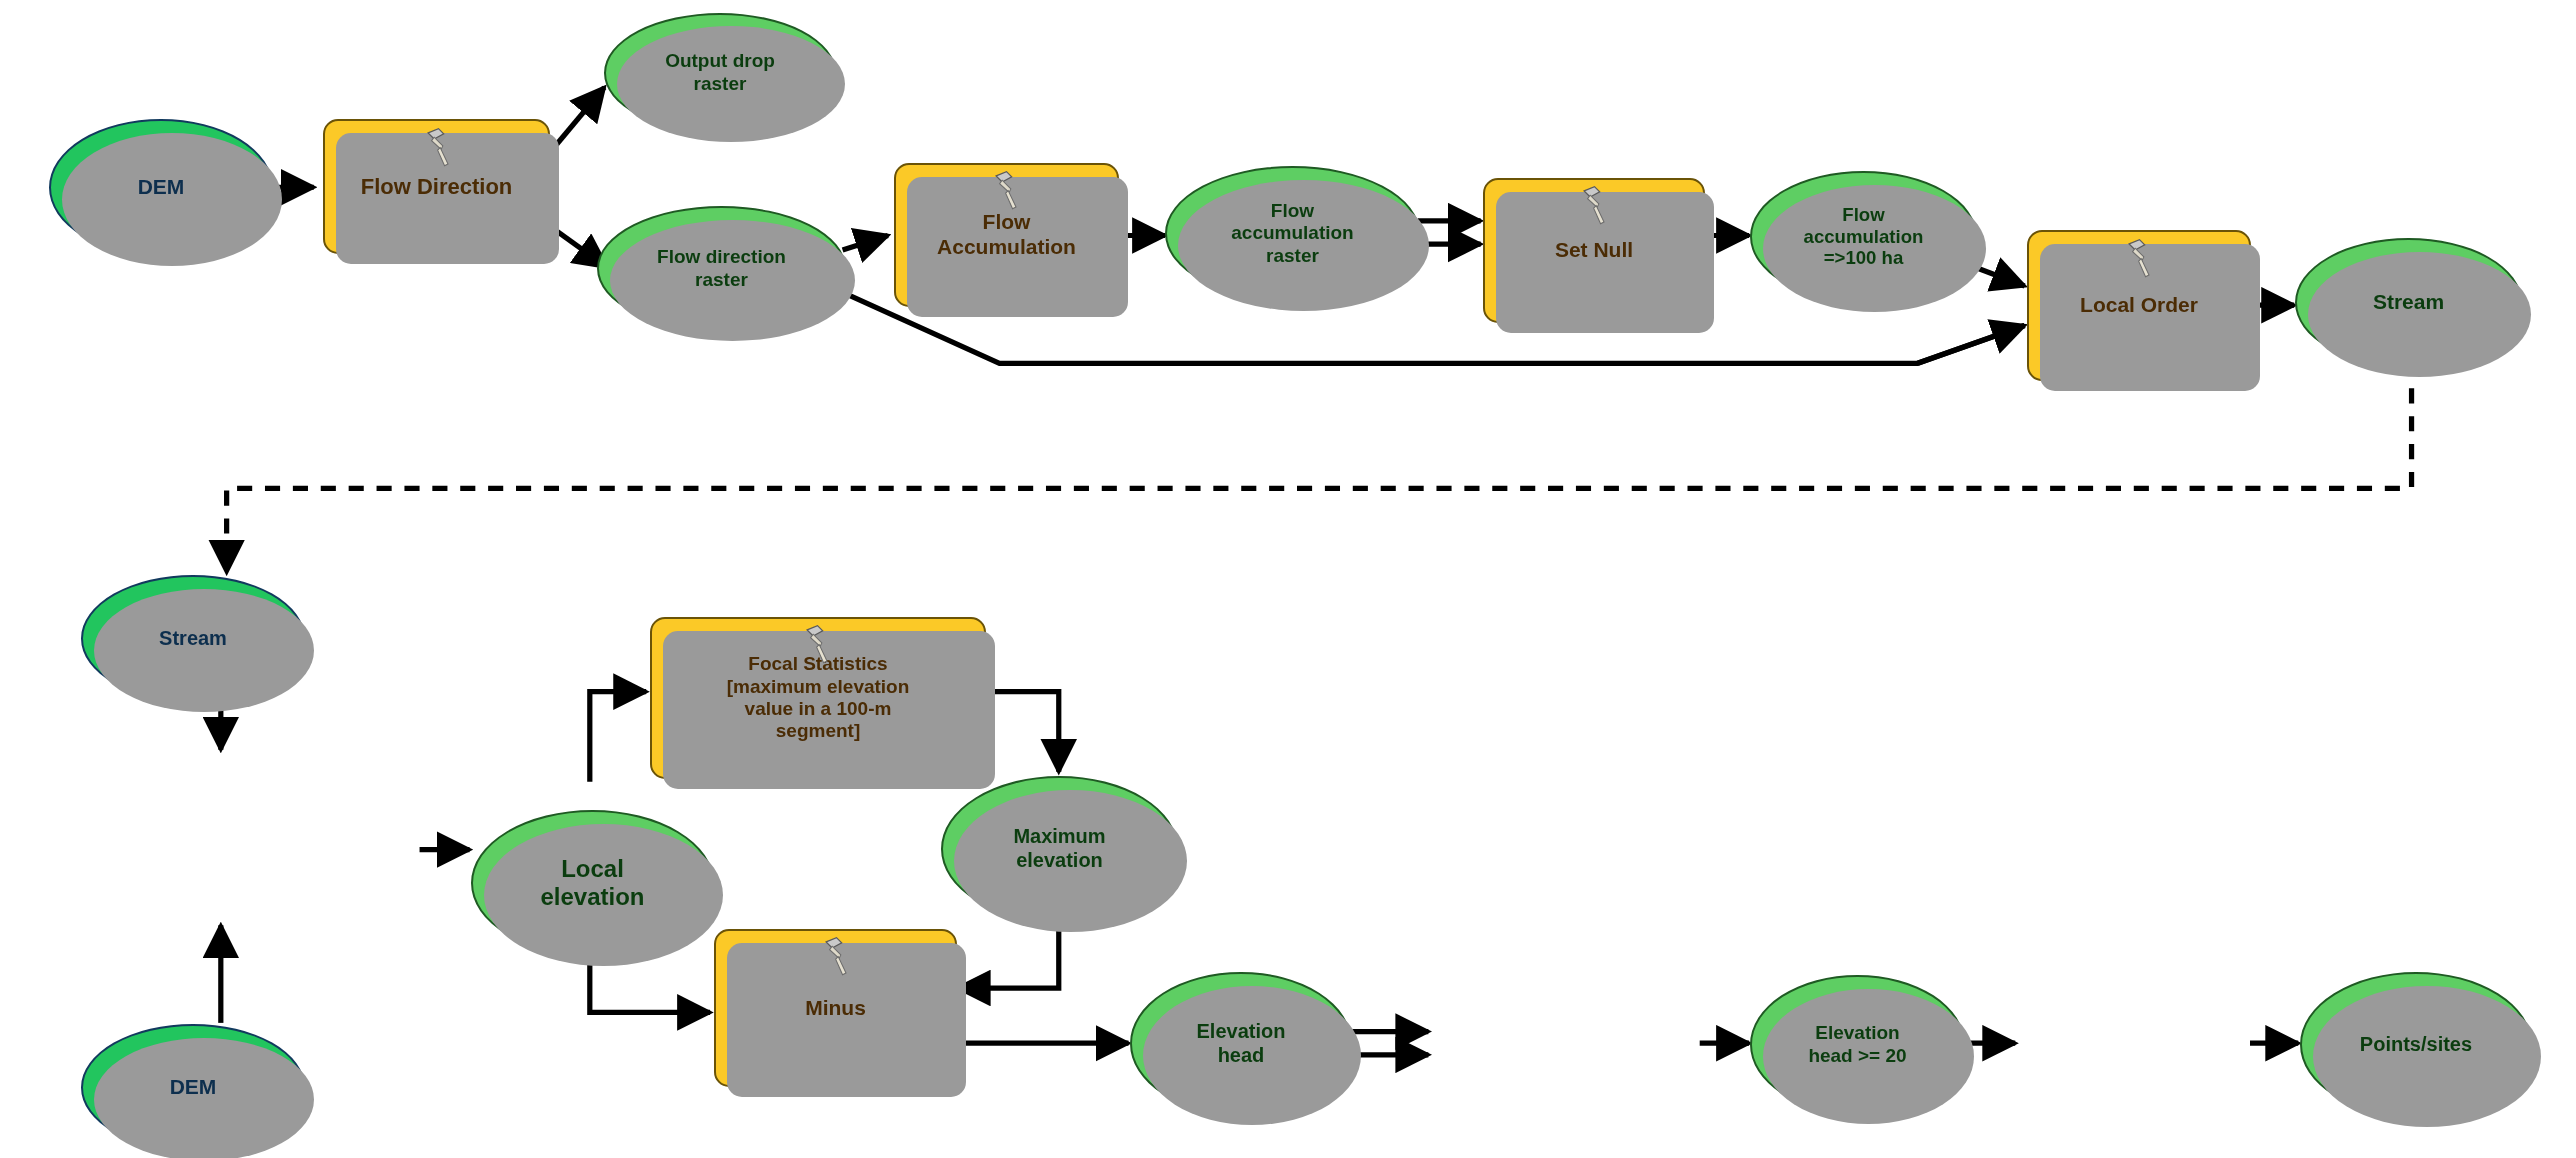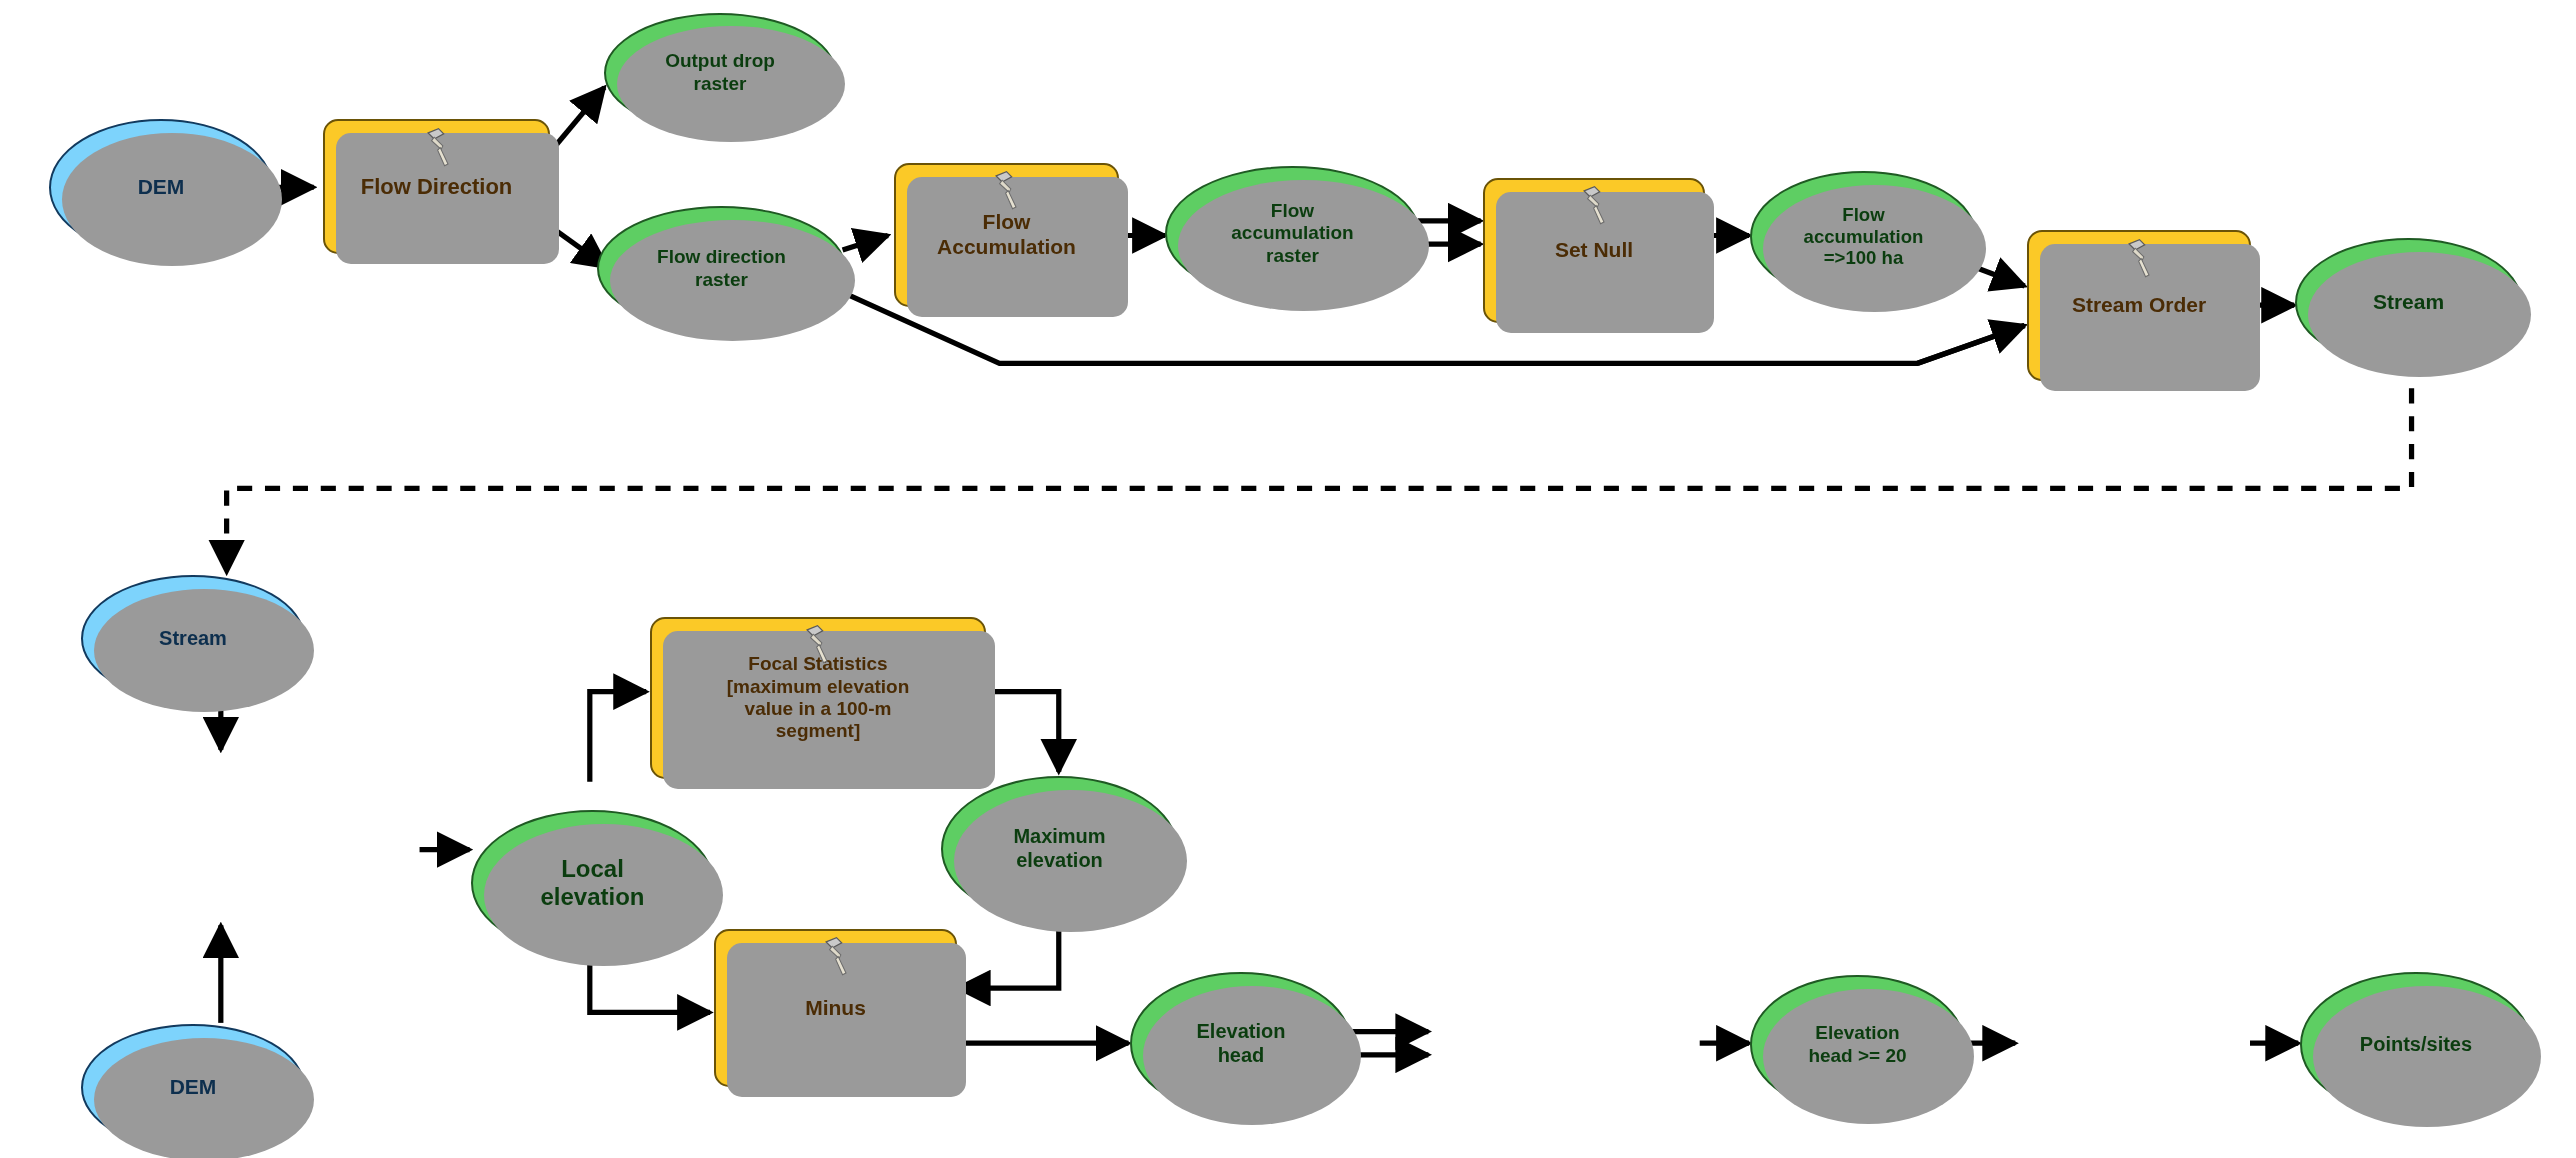--- a/index.html
+++ b/index.html
@@ -6,21 +6,21 @@
   html,body{margin:0;padding:0;background:#ffffff;}
   body{font-family:"Liberation Sans", sans-serif;}
   #stage{position:relative;width:2576px;height:1159px;background:#ffffff;overflow:hidden;}
   svg#edges{position:absolute;left:0;top:0;width:2576px;height:1159px;}
 
   .node{position:absolute;box-sizing:border-box;display:flex;align-items:center;
         justify-content:center;text-align:center;font-weight:bold;z-index:5;}
   .node .lbl{position:relative;z-index:3;padding:0 5.8px;line-height:1.18;white-space:pre-line;text-align:center;}
 
   
-  .oval-blue{border-radius:50%;background:#7dd3fc;border:2.3px solid #123a5e;
+  .oval-blue{border-radius:50%;background:#22c55e;border:2.3px solid #123a5e;
              color:#10243d;filter:drop-shadow(9.3px 10.5px 0 rgba(128,128,128,0.0));}
   .oval-blue .lbl{color:#0d2f4e;}
 
   
   .oval-green{border-radius:50%;background:#5ece63;border:2.3px solid #1f5a23;color:#093a0d;}
   .oval-green .lbl{color:#0b3d0f;}
 
   
   .box-yellow{border-radius:15px;background:#fbc927;border:2.3px solid #6a5307;color:#4b2f06;}
   .box-yellow .lbl{color:#4b2c05;}
@@ -175,21 +175,21 @@
   <div class="node box-yellow shadow" style="left:2027px;top:230px;width:224px;height:151px;font-size:21px;">
     <span class="hammer" style="left:93px;top:4.6px;">
       <svg viewBox="0 0 40 52">
           <g>
             <path d="M8 8 L20 3 L26 9 L15 15 Z" fill="#c9c9c9" stroke="#5a5a5a" stroke-width="1.4"></path>
             <path d="M15 13 L25 23 L23 27 L12 17 Z" fill="#ded9c9" stroke="#6b6b6b" stroke-width="1.2"></path>
             <path d="M22 25 L31 44 L27 46 L19 28 Z" fill="#e5e0d0" stroke="#6b6b6b" stroke-width="1.2"></path>
           </g>
         </svg>
     </span>
-    <span class="lbl">Stream Order</span>
+    <span class="lbl">Local Order</span>
   </div>
 
   <div class="node oval-green shadow" style="left:2295px;top:238px;width:227px;height:129px;font-size:21px;">
     <span class="lbl">Stream</span>
   </div>
 
   <div class="node oval-blue shadow" style="left:81px;top:575px;width:224px;height:127px;font-size:20px;">
     <span class="lbl">Stream</span>
   </div>
 

